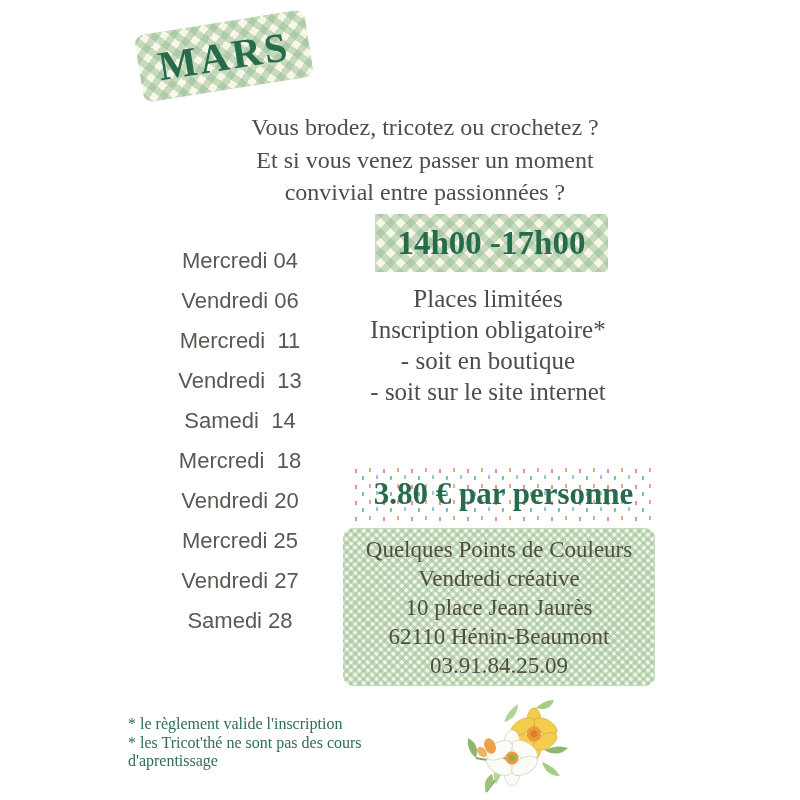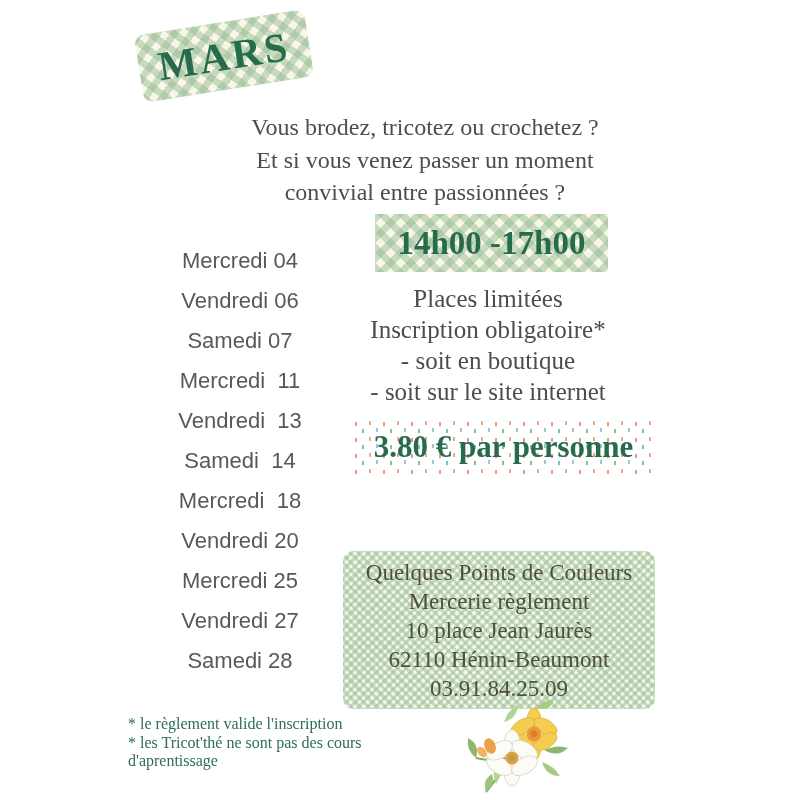--- a/index.html
+++ b/index.html
@@ -65,27 +65,27 @@
     display:flex;align-items:center;justify-content:center;
   }
   .time-badge .time{font-size:33px;font-weight:700;color:#276b4d;}
 
   .info{
     position:absolute;left:333px;top:283px;width:310px;text-align:center;
     font-size:25px;line-height:31px;color:#4d4c48;
   }
 
   .price-badge{
-    position:absolute;left:352px;top:419px;width:303px;height:56px;
+    position:absolute;left:352px;top:466px;width:303px;height:56px;
     display:flex;align-items:center;justify-content:center;
   }
   .price-badge .price{font-size:31px;font-weight:700;color:#276b4d;}
 
   .contact-card{
-    position:absolute;left:343px;top:551px;width:312px;height:158px;border-radius:10px;
+    position:absolute;left:343px;top:528px;width:312px;height:158px;border-radius:10px;
     display:flex;flex-direction:column;justify-content:center;
     text-align:center;font-size:23px;line-height:29px;color:#504e44;
   }
 
   .footnotes{
     position:absolute;left:128px;top:715px;width:276px;text-align:left;
     font-size:16px;line-height:18.5px;color:#2e6e55;
   }
 
   .flower{position:absolute;left:452px;top:692px;width:128px;height:106px;}
@@ -102,21 +102,20 @@
 
   <div class="intro">
     <div>Vous brodez, tricotez ou crochetez ?</div>
     <div>Et si vous venez passer un moment</div>
     <div>convivial entre passionnées ?</div>
   </div>
 
   <div class="dates">
     <div class="date-row">Mercredi 04</div>
     <div class="date-row">Vendredi 06</div>
-    <div class="date-row">Samedi 07</div>
     <div class="date-row">Mercredi  11</div>
     <div class="date-row">Vendredi  13</div>
     <div class="date-row">Samedi  14</div>
     <div class="date-row">Mercredi  18</div>
     <div class="date-row">Vendredi 20</div>
     <div class="date-row">Mercredi 25</div>
     <div class="date-row">Vendredi 27</div>
     <div class="date-row">Samedi 28</div>
   </div>
 
@@ -130,21 +129,21 @@
     <div>- soit en boutique</div>
     <div>- soit sur le site internet</div>
   </div>
 
   <div class="price-badge dotted">
     <span class="price">3.80 € par personne</span>
   </div>
 
   <div class="contact-card gingham-fine">
     <div>Quelques Points de Couleurs</div>
-    <div>Mercerie règlement</div>
+    <div>Vendredi créative</div>
     <div>10 place Jean Jaurès</div>
     <div>62110 Hénin-Beaumont</div>
     <div>03.91.84.25.09</div>
   </div>
 
   <div class="footnotes">
     <div>* le règlement valide l'inscription</div>
     <div>* les Tricot'thé ne sont pas des cours</div>
     <div>d'aprentissage</div>
   </div>

